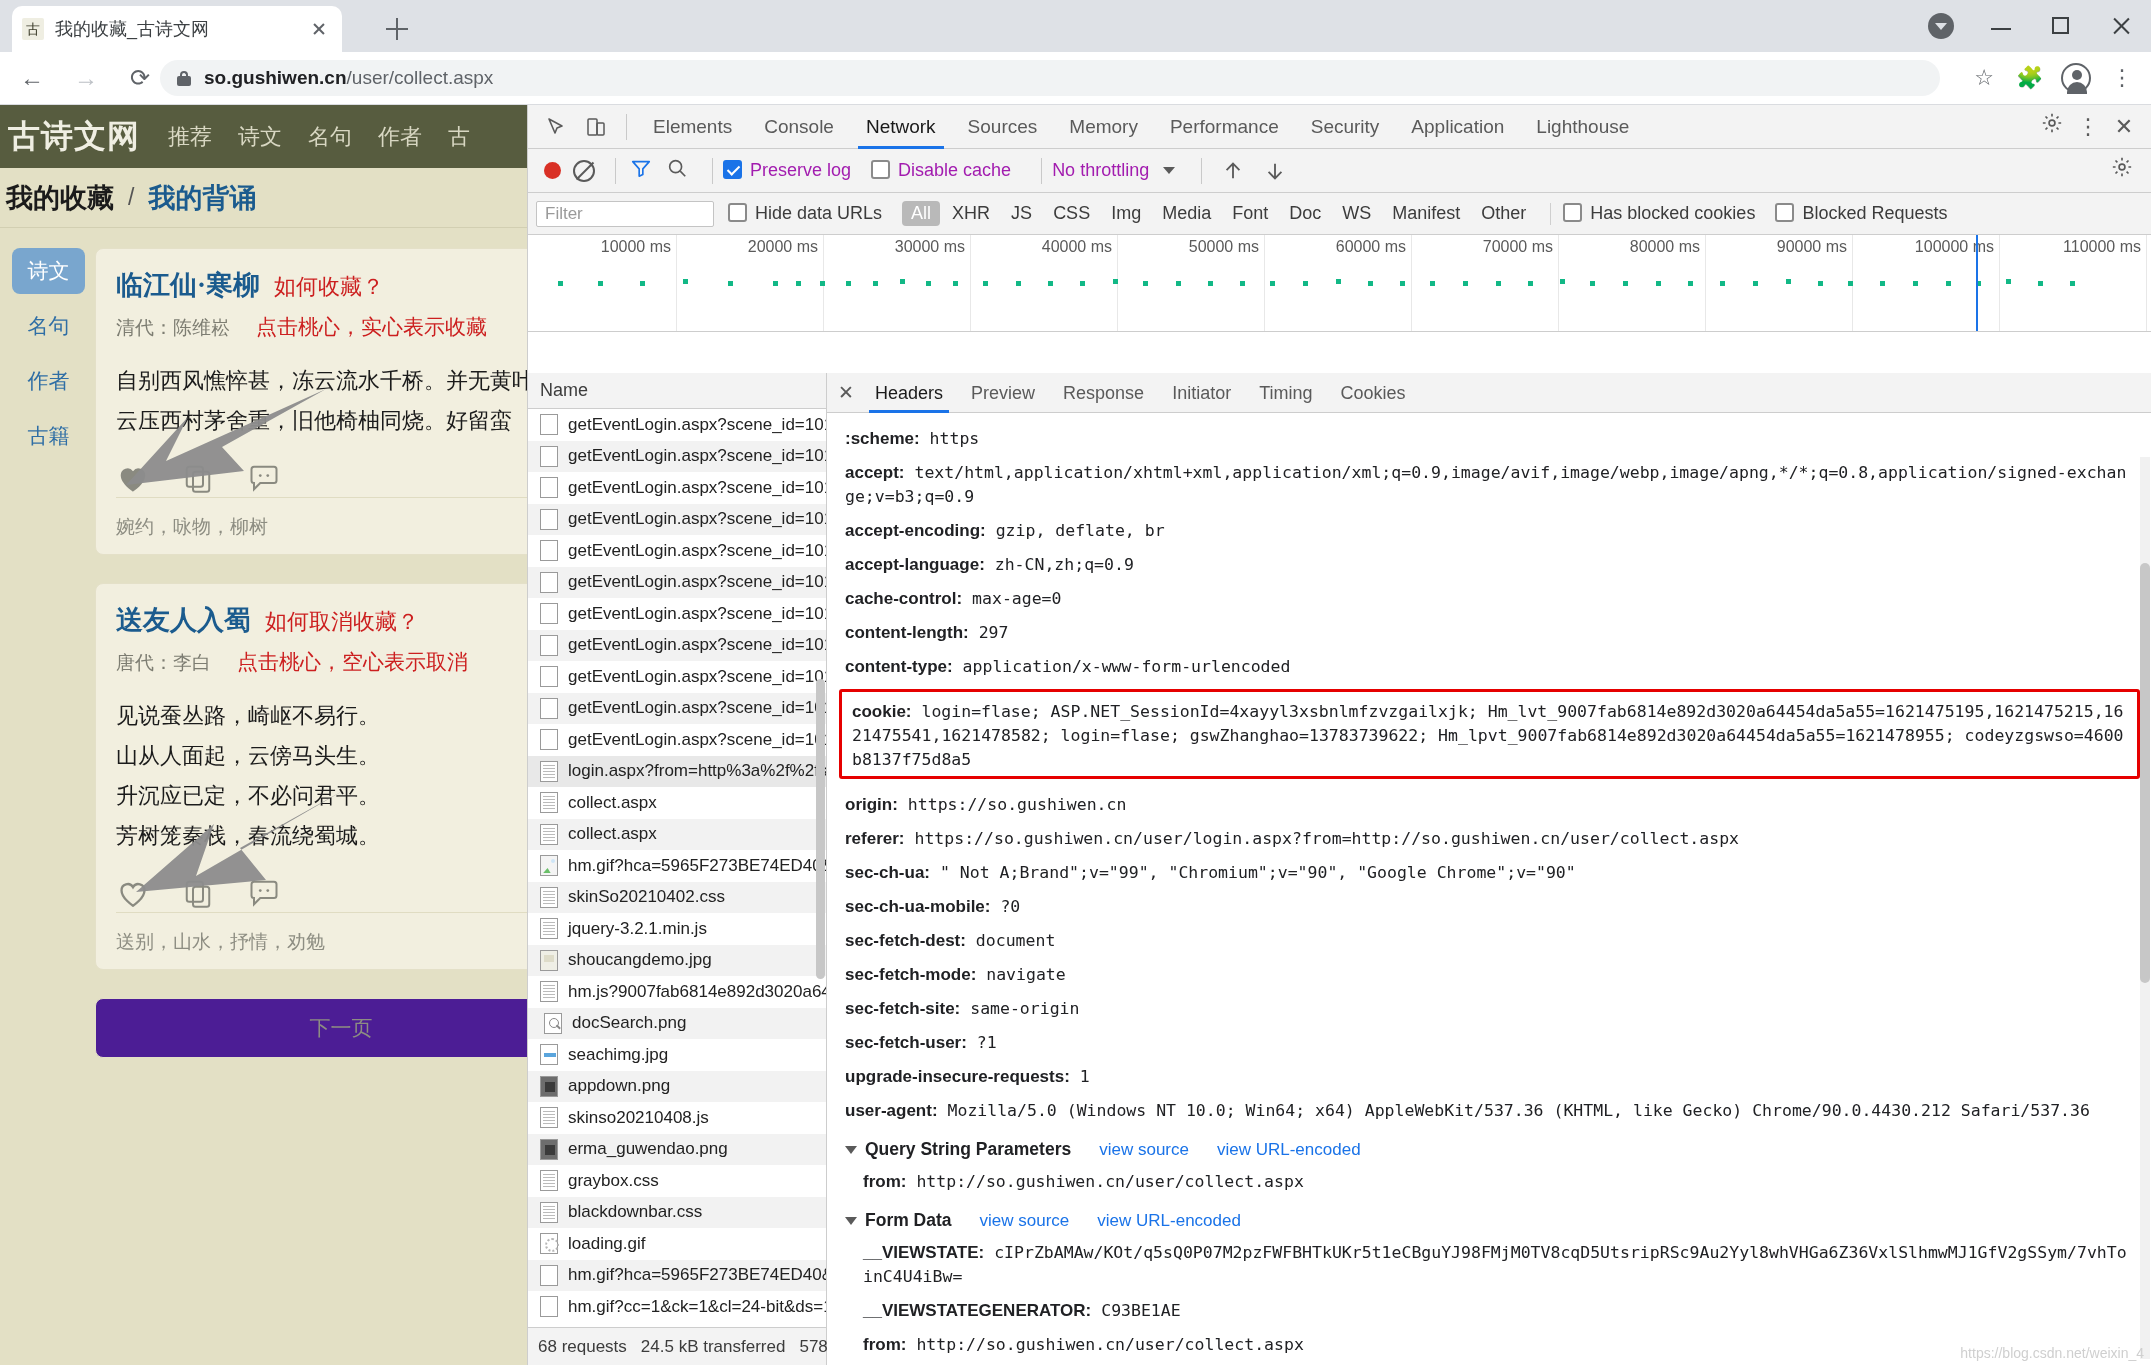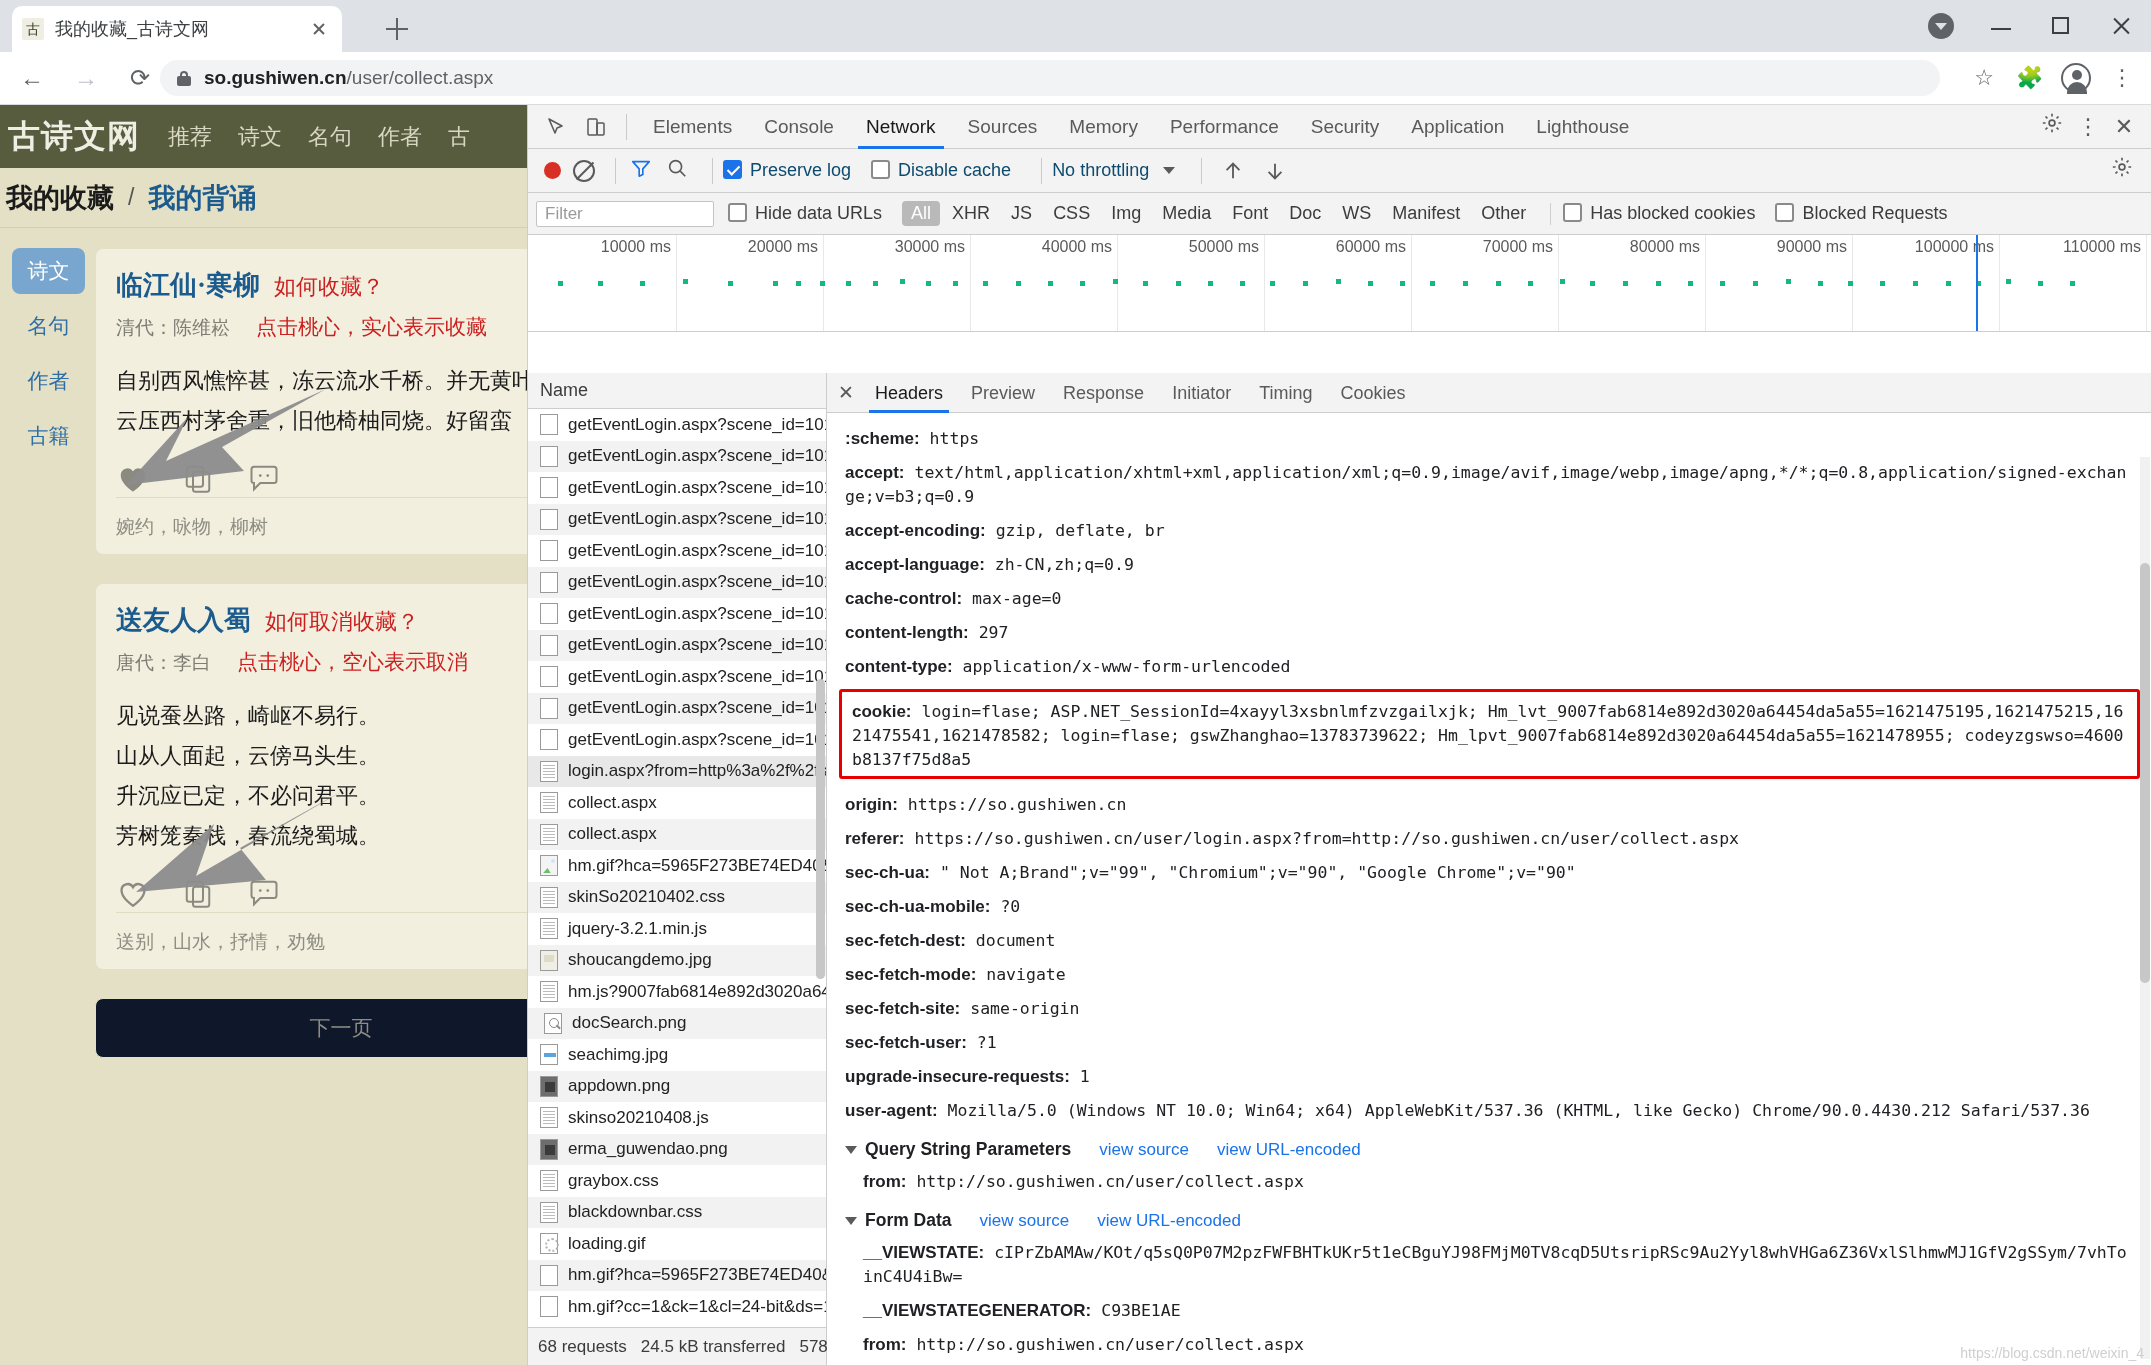--- a/index.html
+++ b/index.html
@@ -133,21 +133,21 @@
   .metarow{display:flex;align-items:baseline;}
   .poem-lines{margin-top:20px;}
   .poem-lines div{font-size:22px;color:#1b1b1b;line-height:40px;white-space:nowrap;}
   .poem-icons{display:flex;margin-top:22px;align-items:center;}
   .ic{width:40px;height:34px;margin-right:26px;position:relative;cursor:pointer;color:#8a8a80;}
   .poem-tags{
     border-top:1px solid #e0dcc2;padding-top:16px;
     font-size:19px;color:#8d8d82;white-space:nowrap;
   }
   .pager{
-    background:#0f172a;border:1px solid #e4e0c8;border-radius:8px;height:58px;
+    background:#4c1d95;border:1px solid #e4e0c8;border-radius:8px;height:58px;
     margin-right:-60px;display:flex;align-items:center;justify-content:center;
     color:#8d8d82;font-size:21px;cursor:pointer;
   }
   .arrowfat{position:absolute;fill:#8d8d8d;opacity:.95;pointer-events:none;}
 
   
   .dt{
     position:absolute;left:527px;top:105px;width:1624px;height:1260px;
     background:#ffffff;border-left:1px solid #cdcdcd;
     font-family:"Liberation Sans",sans-serif;
@@ -164,21 +164,21 @@
     cursor:pointer;position:relative;white-space:nowrap;
   }
   .dt-tab.sel{color:#1a1a1a;}
   .dt-tab.sel:after{content:"";position:absolute;left:8px;right:8px;bottom:0;height:3px;background:#1a73e8;}
   .dt-tabs-right{margin-left:auto;display:flex;align-items:center;padding-right:10px;}
   .gear,.kebab,.xclose{width:36px;height:36px;position:relative;cursor:pointer;color:#5a5a5a;
     text-align:center;line-height:36px;font-size:22px;}
 
   .dt-toolbar{
     height:44px;background:#f3f3f3;border-bottom:1px solid #cdcdcd;
-    display:flex;align-items:center;padding-left:8px;box-sizing:border-box;font-size:18px;color:#0c4a6e;
+    display:flex;align-items:center;padding-left:8px;box-sizing:border-box;font-size:18px;color:#a21caf;
   }
   .rec-dot{width:17px;height:17px;border-radius:50%;background:#d93025;margin:0 12px 0 8px;cursor:pointer;}
   .clear-ico{width:22px;height:22px;border:2px px;border-radius:50%;position:relative;margin-right:10px;cursor:pointer;
     box-sizing:border-box;border:2px solid #5a5a5a;}
   .clear-ico:after{content:"";position:absolute;left:-2px;top:8px;width:24px;height:2px;background:#5a5a5a;
     transform:rotate(-45deg);}
   .funnel{margin:0 10px 0 4px;cursor:pointer;}
   .srch{margin:0 14px 0 4px;cursor:pointer;}
   .cb{
     width:19px;height:19px;border:2px solid #8a8a8a;border-radius:3px;display:inline-block;

